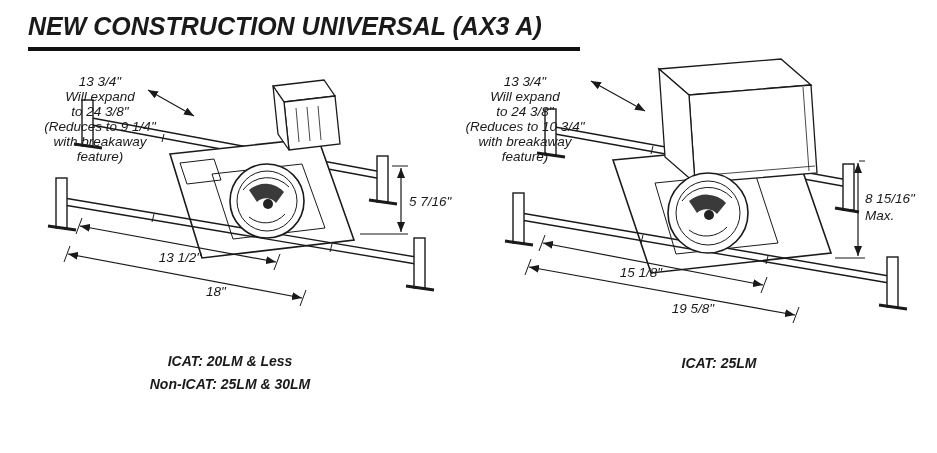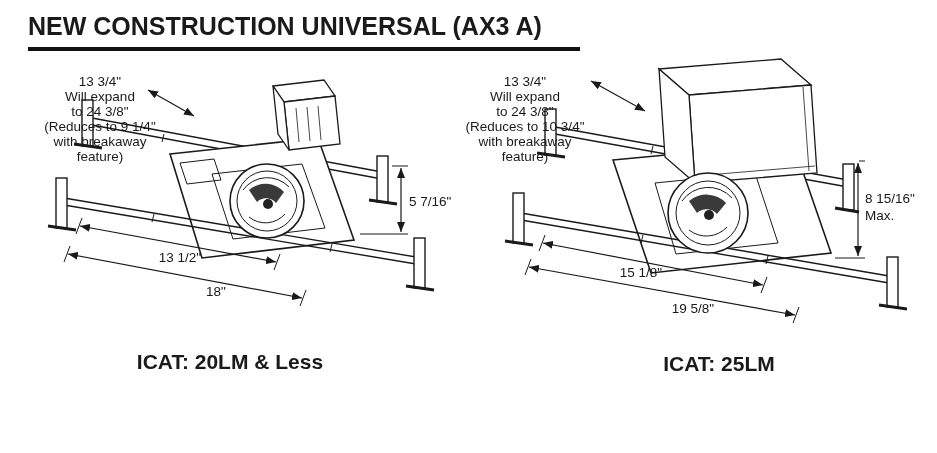--- a/index.html
+++ b/index.html
@@ -4,34 +4,34 @@
 <style>
   * { margin:0; padding:0; box-sizing:border-box; }
   html,body { width:937px; height:453px; }
   body {
     background:#ffffff;
     font-family:"Liberation Sans", sans-serif;
     color:#1a1a1a;
     position:relative;
     overflow:hidden;
   }
-  .page { position:absolute; inset:0; background:#fff; }
+  .page { position:absolute; inset:0; background:#fff;font-style:italic; }
   .title {
     position:absolute; left:28px; top:12px;
     font-size:25px; font-weight:bold; white-space:nowrap;
   }
   .rule { position:absolute; left:28px; top:47px; width:552px; height:4px; background:#111; }
   .fig-svg { position:absolute; }
   .note {
     position:absolute; text-align:center;
     font-size:13.5px; line-height:15px; color:#1a1a1a;
   }
   .caption {
     position:absolute; text-align:center;
-    font-size:21px; font-weight:bold; line-height:23px;
+    font-size:14px; font-weight:bold; line-height:23px;
   }
   svg text { font-family:"Liberation Sans", sans-serif; font-size:13.5px; fill:#1a1a1a; }
 </style>
 </head>
 <body>
 
 <div class="page">
 
   <div class="title">NEW CONSTRUCTION UNIVERSAL (AX3 A)</div>
   <div class="rule"></div>
@@ -183,19 +183,20 @@
     <div>13 3/4"</div>
     <div>Will expand</div>
     <div>to 24 3/8"</div>
     <div>(Reduces to 10 3/4"</div>
     <div>with breakaway</div>
     <div>feature)</div>
   </div>
 
   <div class="caption" style="left:30px; top:350px; width:400px;">
     <div>ICAT: 20LM &amp; Less</div>
+    <div>Non-ICAT: 25LM &amp; 30LM</div>
   </div>
 
   <div class="caption" style="left:569px; top:352px; width:300px;">
     <div>ICAT: 25LM</div>
   </div>
 
 </div>
 
 </body></html>

